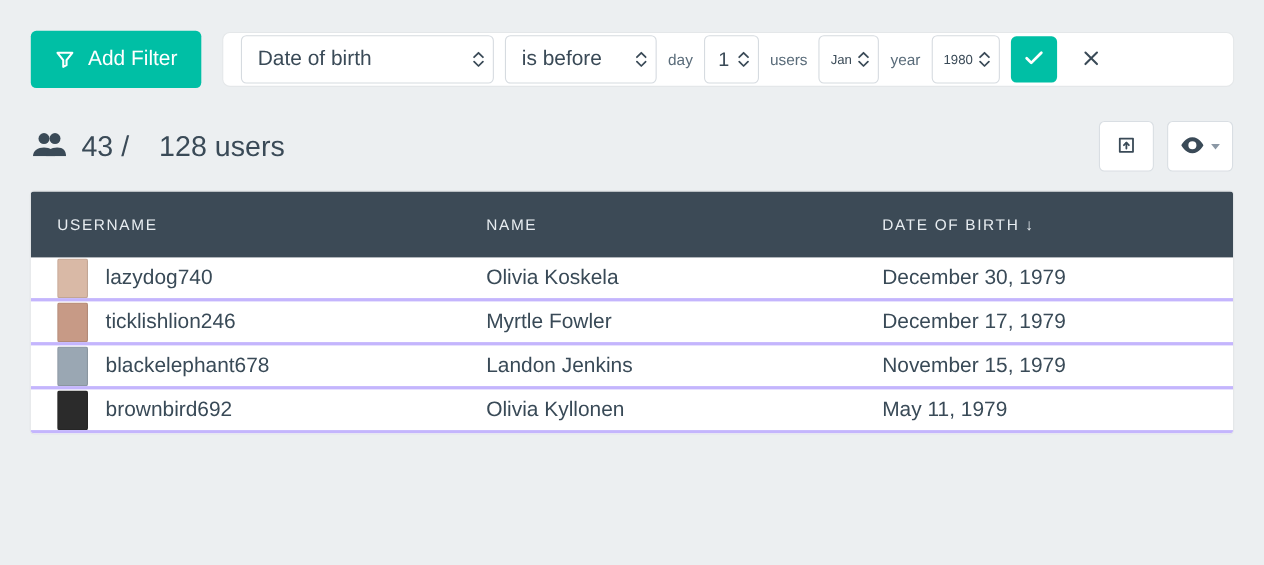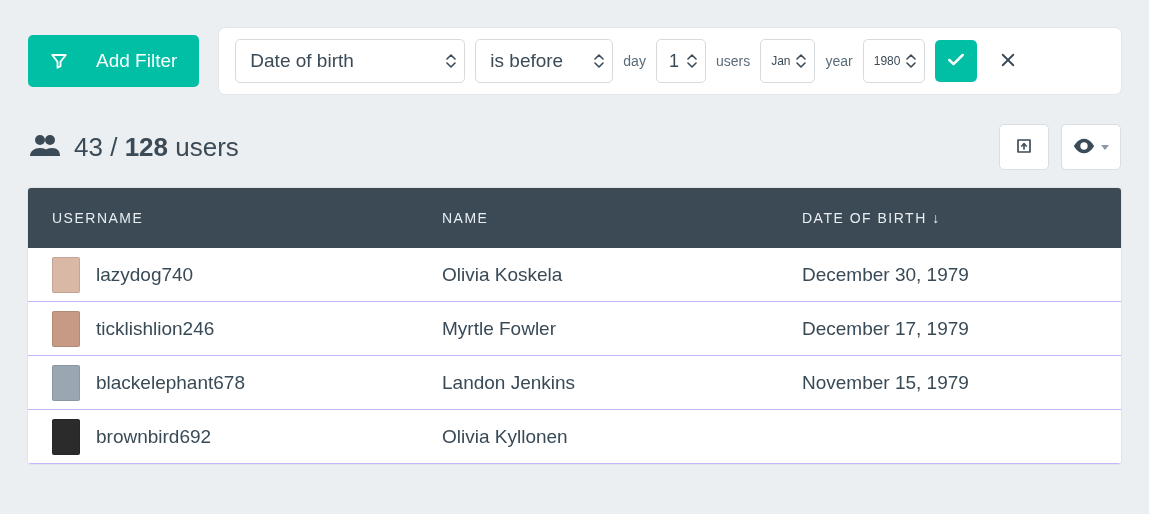--- a/index.html
+++ b/index.html
@@ -22,29 +22,29 @@
     background: #00bfa5;
     color: #fff;
     border: none;
     border-radius: 5px;
     height: 52px;
     padding: 0 22px;
     font-size: 19px;
     font-weight: 400;
     display: inline-flex;
     align-items: center;
-    gap: 28px;
+    gap: 12px;
     cursor: pointer;
     flex-shrink: 0;
   }
   .btn-add-filter svg { display: block; }
   .filter-card {
     background: #fff;
     border-radius: 6px;
-    height: 66px;
+    height: 48px;
     display: flex;
     align-items: center;
     padding: 14px 16px;
     gap: 10px;
     flex: 1;
     box-shadow: 0 0 0 1px rgba(0,0,0,0.03);
   }
   .select-wrap {
     position: relative;
     background: #fff;
@@ -94,21 +94,21 @@
     margin-top: 30px;
     padding-left: 2px;
   }
   .count-block {
     display: flex;
     align-items: center;
     gap: 14px;
     color: #3a4a57;
     font-size: 26px;
   }
-  .count-block .total { font-weight: 700; }
+  .count-block .total { font-weight: 400; margin-left: 20px; }
   .right-actions {
     display: flex;
     gap: 12px;
   }
   .square-btn {
     background: #fff;
     border: 1px solid #d9dee3;
     border-radius: 5px;
     width: 50px;
     height: 46px;
@@ -142,23 +142,23 @@
     align-items: center;
     font-size: 14px;
     letter-spacing: 1.5px;
     font-weight: 500;
   }
   .th { text-transform: uppercase; }
   .tbody .row {
     display: grid;
     grid-template-columns: 390px 360px 1fr;
     padding: 0 24px;
-    height: 54px;
-    align-items: center;
-    border-bottom: 1px solid #c4b5fd;
+    height: 40px;
+    align-items: center;
+    border-bottom: 3px solid #c4b5fd;
     font-size: 19px;
     color: #394a57;
     cursor: pointer;
   }
   .cell { overflow: hidden; text-overflow: ellipsis; white-space: nowrap; }
   .cell.user { display: flex; align-items: center; gap: 16px; }
   .avatar {
     width: 28px;
     height: 36px;
     border-radius: 2px;
@@ -317,15 +317,16 @@
         </div>
         <div class="cell">Landon Jenkins</div>
         <div class="cell">November 15, 1979</div>
       </div>
       <div class="row">
         <div class="cell user">
           <span class="avatar" style="background: rgb(43, 43, 43);"></span>
           <span>brownbird692</span>
         </div>
         <div class="cell">Olivia Kyllonen</div>
+        <div class="cell">May 11, 1979</div>
       </div>
     </div>
 </div>
 
 </body></html>

